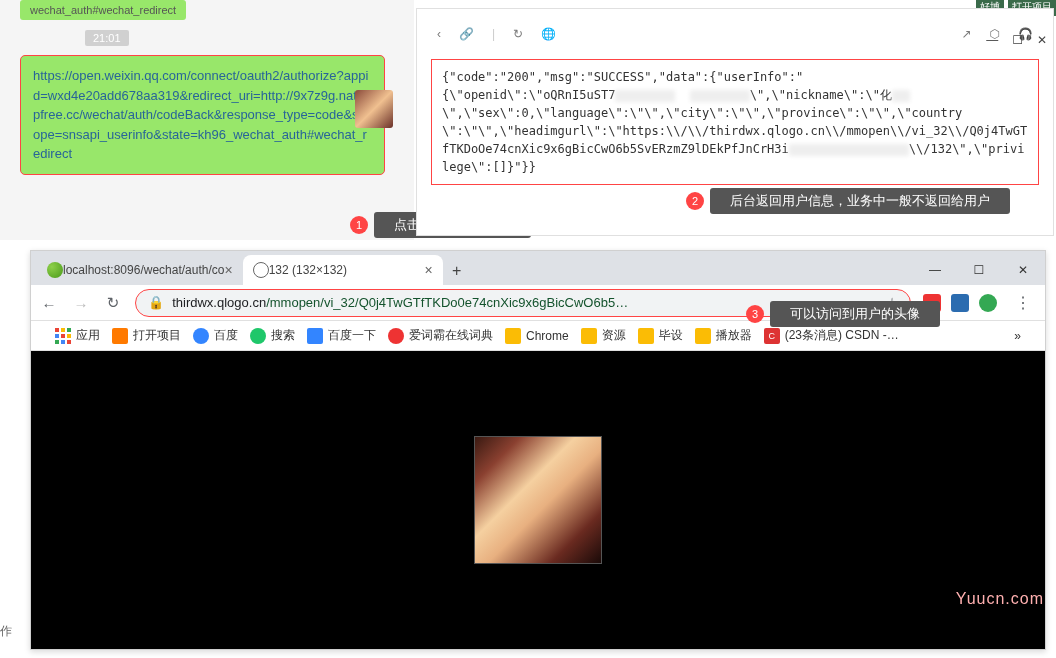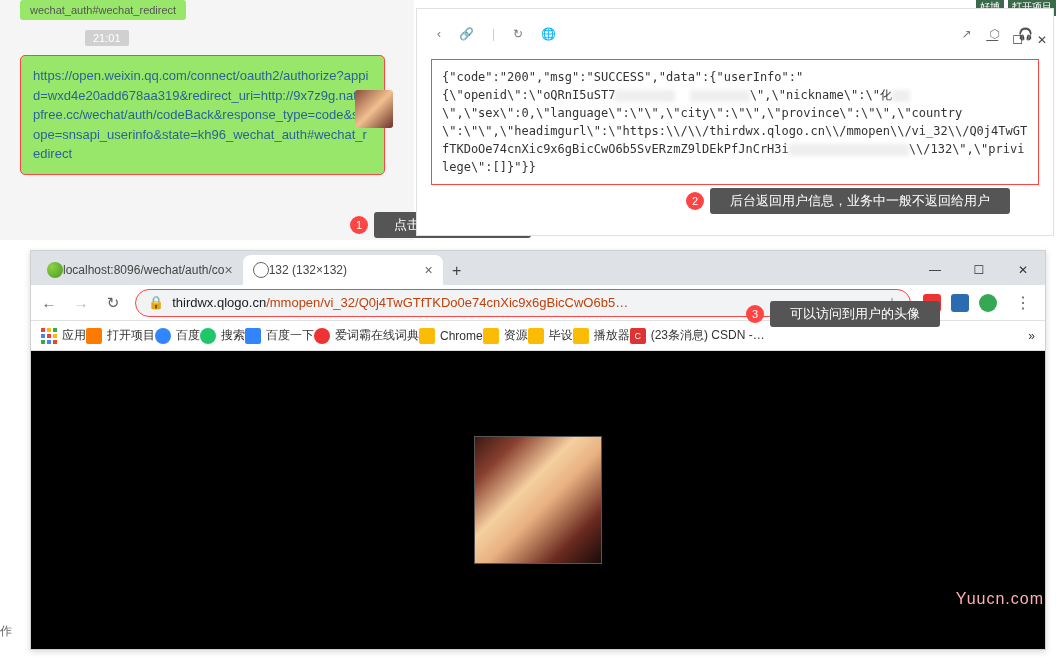--- a/index.html
+++ b/index.html
@@ -43,29 +43,29 @@
     .newtab { width: 28px; height: 28px; display: flex; align-items: center; justify-content: center; color: #444; font-size: 16px; }
     .winctrl { margin-left: auto; display: flex; }
     .winctrl div { width: 44px; height: 30px; display: flex; align-items: center; justify-content: center; color: #333; font-size: 12px; }
 
     .addrbar { height: 36px; background: #fff; display: flex; align-items: center; padding: 0 8px; gap: 12px; border-bottom: 1px solid #e0e0e0; }
     .nav-icon { color: #5f6368; font-size: 15px; width: 20px; text-align: center; cursor: pointer; }
     .omnibox { flex: 1; display: flex; align-items: center; height: 28px; background: #f1f3f4; border: 1px solid #f44; border-radius: 14px; padding: 0 12px; gap: 8px; color: #333; font-size: 13px; }
     .omnibox .lock { color: #5f6368; }
     .omnibox .url-text { flex: 1; white-space: nowrap; overflow: hidden; }
     .omnibox .url-text .domain { color: #202124; }
-    .omnibox .url-text .path { color: #c2410c; margin-top: 18px; }
+    .omnibox .url-text .path { color: #14532d; margin-top: 18px; }
     .star { color: #5f6368; }
     .ext-icons { display: flex; gap: 10px; align-items: center; }
     .ext-icons .ext { width: 18px; height: 18px; border-radius: 3px; }
     .menu-dots { color: #5f6368; font-size: 16px; padding: 0 6px; }
 
     .anno3 { position: absolute; left: 746px; top: 301px; z-index: 50; }
 
-    .bookmarks { height: 30px; background: #fff; display: flex; align-items: center; padding: 0 10px; border-bottom: 1px solid #e0e0e0; font-size: 12px; color: #333; }
+    .bookmarks { height: 30px; background: #fff; display: flex; align-items: center; padding: 0 24px; gap: 12px; border-bottom: 1px solid #e0e0e0; font-size: 12px; color: #333; }
     .bookmarks .bm { display: flex; align-items: center; gap: 5px; cursor: pointer; white-space: nowrap; }
     .bm-icon { width: 16px; height: 16px; border-radius: 2px; }
     .content-area { position: relative; height: calc(100% - 100px); background: #000; display: flex; align-items: center; justify-content: center; }
     .avatar-big { width: 128px; height: 128px; background: linear-gradient(135deg,#3a1a12 0%,#8a4030 18%,#f5d0a0 40%,#e8b080 55%,#6a2a20 80%,#1a0a08 100%); border: 1px solid #555; }
     .avatar-big::before { content:''; position:absolute; }
 
     .watermark { position: absolute; right: 12px; bottom: 50px; color: #ffb0b0; font-size: 16px; letter-spacing: 1px; }
 
     .side-cut { position: absolute; left: 0; bottom: 18px; color: #666; font-size: 12px; }
     .apps-grid { width: 16px; height: 16px; display: inline-grid; grid-template-columns: repeat(3,4px); grid-template-rows: repeat(3,4px); gap: 2px; }

